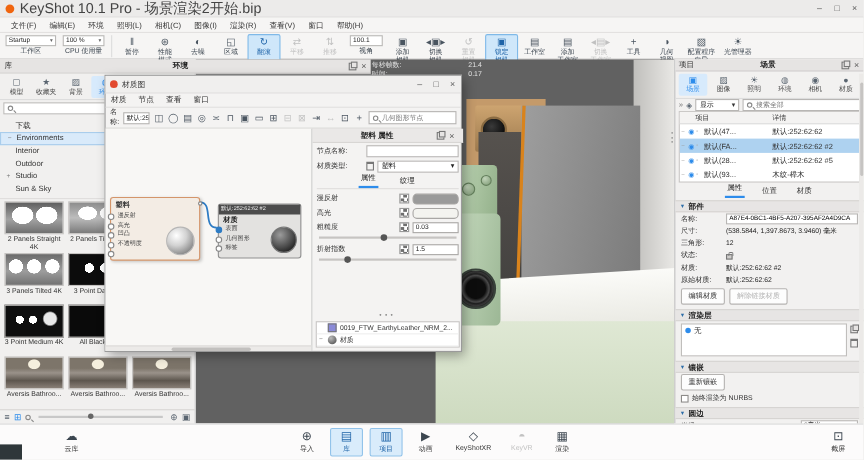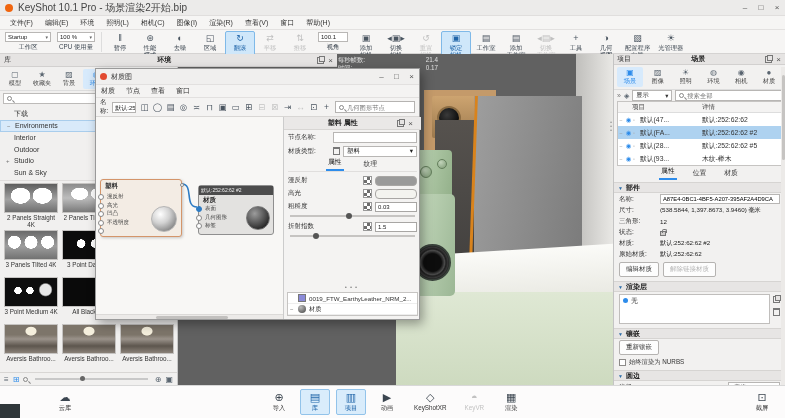--- a/index.html
+++ b/index.html
@@ -1,21 +1,21 @@
 <!DOCTYPE html>
 <html><head>
 <meta charset="utf-8">
 <style>
 *{box-sizing:border-box;margin:0;padding:0;font-family:"Liberation Sans","DejaVu Sans",sans-serif}
 html,body{width:785px;height:418px;overflow:hidden}
 body{position:relative;background:#f0efee;font-size:7px;color:#333}
 
 .titlebar{position:absolute;left:0;top:0;width:785px;height:16px;background:#ecebea;display:flex;align-items:center;border-bottom:1px solid #e0dedd}
 .app-ico{width:8px;height:8px;border-radius:50%;background:#f0650f;margin:0 5px 0 5px}
-.title{font-size:10px;color:#444}
+.title{font-size:13px;color:#444}
 .wctrls{margin-left:auto;display:flex}
 .wctrls span{width:16px;text-align:center;font-size:8px;color:#555;cursor:default}
 .menubar{position:absolute;left:0;top:16px;width:785px;height:14px;background:#f6f5f4;display:flex;align-items:center;padding-left:4px;border-bottom:1px solid #e3e1e0}
 .menu-item{padding:2px 6px;font-size:7px;color:#333}
 .toolbar{position:absolute;left:0;top:30px;width:785px;height:24px;background:#f6f5f4;border-bottom:1px solid #d5d3d2;display:flex;align-items:flex-start;padding:1px 2px}
 .tb-group{display:flex}
 .tb-dd{display:flex;flex-direction:column;align-items:center;margin:1px 3px}
 .dd-box{display:flex;align-items:center;justify-content:space-between;width:46px;height:10px;background:#fff;border:1px solid #b9b7b5;font-size:6px;padding:0 2px;color:#222}
 .dd-box.small{width:30px}
 .dd-box .caret{font-size:5px;color:#666}

